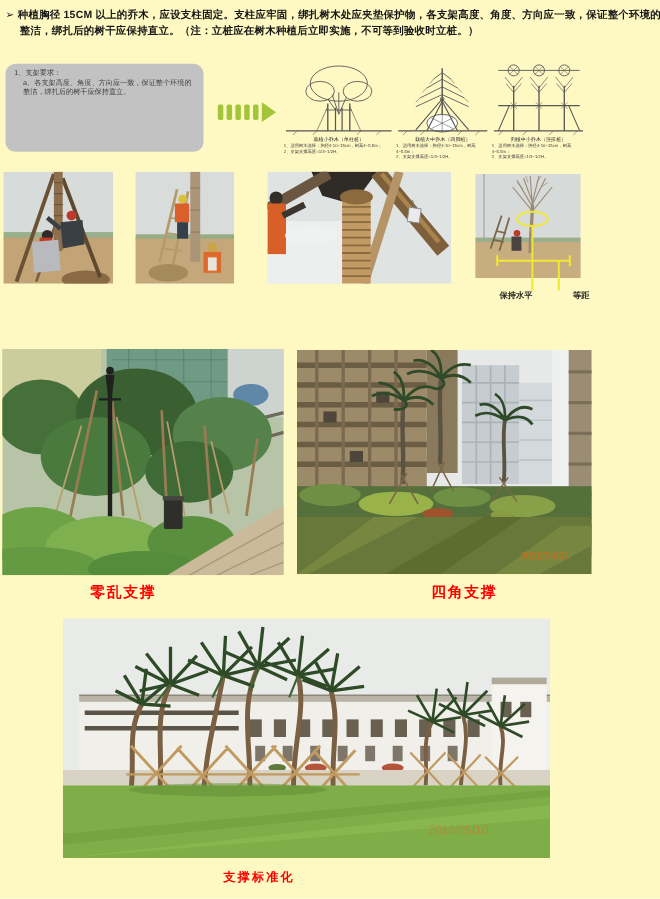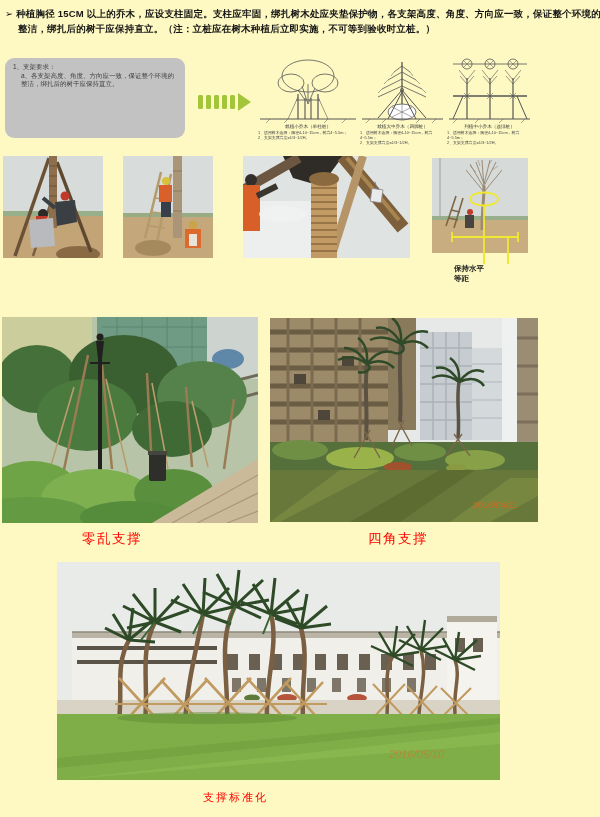--- a/index.html
+++ b/index.html
@@ -30,23 +30,23 @@
   .dg-name{font-size:4.6px;color:#333;margin-top:1px;line-height:6px;}
   .dg-note{font-size:3.9px;color:#444;text-align:left;line-height:5px;}
 
   
   .photo{overflow:hidden;text-align:center;}
   .photo svg{display:block;}
 
   .yline{width:2px;background:#f0e832;}
 
   .measure-caption{left:452px;top:264px;width:86px;display:flex;justify-content:space-between;
-                   font-size:7.5px;color:#222;font-weight:bold;padding:0 2px;box-sizing:border-box;flex-direction:column;}
-
-  .red-caption{color:#ff0000;font-weight:normal;font-size:13.5px;letter-spacing:1.5px;}
+                   font-size:7.5px;color:#222;font-weight:bold;padding:0 2px;box-sizing:border-box;}
+
+  .red-caption{color:#ff0000;font-weight:bold;font-size:13.5px;letter-spacing:1.5px;}
   .red-caption.big{font-size:11px;letter-spacing:2px;}
 </style>
 </head>
 <body>
 
 <div class="page">
 
   <div class="abs intro">
     <span class="bullet">➢</span><span>种植胸径 15CM 以上的乔木，应设支柱固定。支柱应牢固，绑扎树木处应夹垫保护物，各支架高度、角度、方向应一致，保证整个环境的整洁，绑扎后的树干应保持直立。（注：立桩应在树木种植后立即实施，不可等到验收时立桩。）</span>
   </div>
@@ -324,23 +324,23 @@
       </g>
       <rect x="0" y="152" width="268" height="52" fill="#68773a"></rect>
       <polygon points="0,204 70,152 110,152 10,204" fill="#77873f"></polygon>
       <polygon points="80,204 170,152 205,152 130,204" fill="#5d6c31"></polygon>
       <polygon points="180,204 240,160 268,160 268,178 220,204" fill="#77873f"></polygon>
       <text x="203" y="190" font-size="9" fill="#d2691e" font-family="Liberation Sans, sans-serif">2016/04/21</text>
     </svg>
   </div>
 
   <div class="abs red-caption" style="left:82px;top:530px;">零乱支撑</div>
-  <div class="abs red-caption" style="left:368px;top:530px;">四角支撑</div>
-
-  <div class="abs photo" style="left:57px;top:562px;width:443px;height:218px;font-style:italic;">
+  <div class="abs red-caption" style="left:392px;top:530px;">四角支撑</div>
+
+  <div class="abs photo" style="left:57px;top:562px;width:443px;height:218px;">
     <svg width="443" height="218" viewBox="0 0 443 218">
       <rect x="0" y="0" width="443" height="218" fill="#e9ebe9"></rect>
       <g>
         <rect x="15" y="74" width="428" height="64" fill="#f0efe9"></rect>
         <rect x="15" y="70" width="428" height="6" fill="#b9b4a6"></rect>
         <path d="M15 70 H443" stroke="#8e887a" stroke-width="1.5"></path>
         <rect x="390" y="58" width="50" height="80" fill="#f4f3ee"></rect>
         <rect x="390" y="54" width="50" height="6" fill="#b0aa9b"></rect>
         <g fill="#6a6052">
           <rect x="170" y="92" width="11" height="16"></rect>

